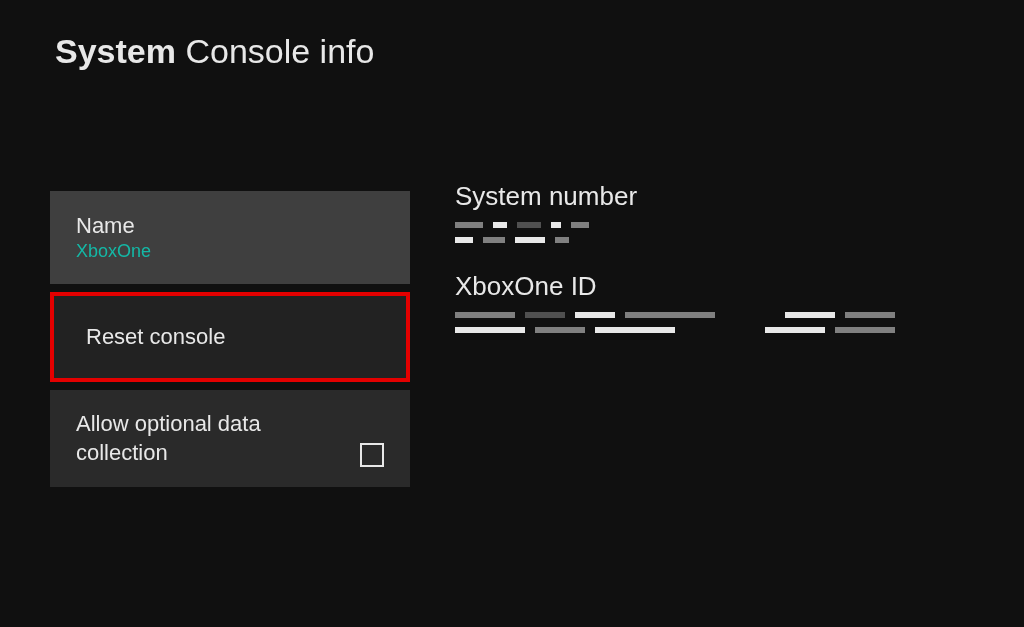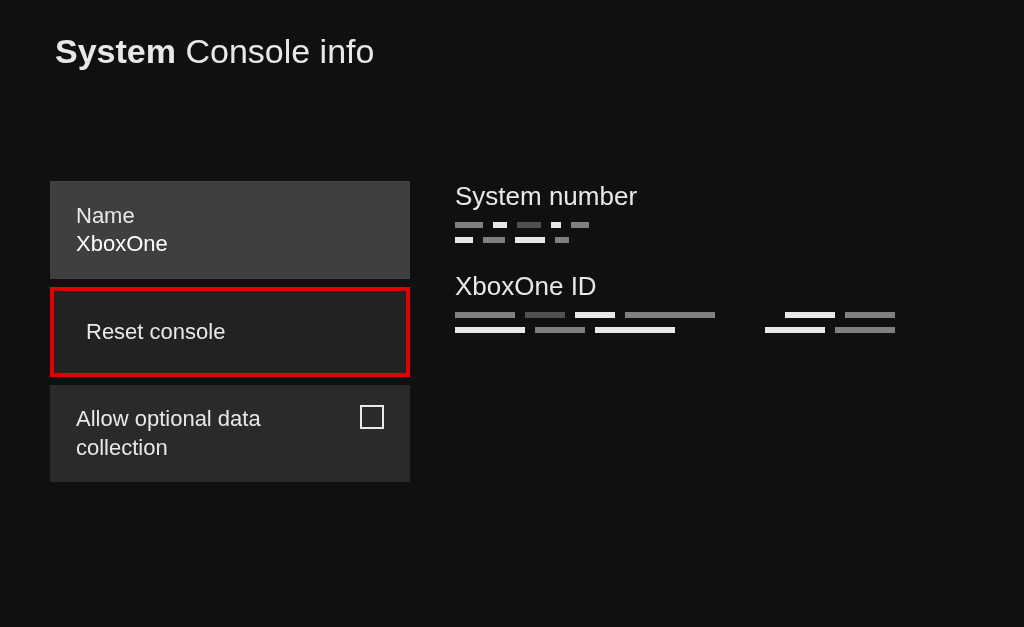--- a/index.html
+++ b/index.html
@@ -44,47 +44,48 @@
     .setting-button {
       background-color: #2a2a2a;
       padding: 18px 22px;
       margin-bottom: 8px;
       cursor: pointer;
       border: 4px solid transparent;
     }
     
     .setting-button.selected {
       background-color: #3f3f3f;
+      margin-top: 10px;
     }
     
     .setting-button.highlighted {
       border: 4px solid #e40000;
       background-color: #222222;
       padding: 28px 32px;
     }
     
     .setting-label {
       font-size: 22px;
       font-weight: 300;
       color: #e8e8e8;
     }
     
     .setting-value {
-      font-size: 22px;
-      font-weight: 300;
-      color: #ffffff;
+      font-size: 18px;
+      font-weight: 300;
+      color: #14b8a6;
       margin-top: 2px;
     }
     
     .checkbox-button {
       background-color: #2a2a2a;
       padding: 16px 22px;
       display: flex;
       justify-content: space-between;
-      align-items: flex-start;
+      align-items: flex-end;
       cursor: pointer;
       border: 4px solid transparent;
     }
     
     .checkbox-label {
       font-size: 22px;
       font-weight: 300;
       color: #e8e8e8;
       line-height: 1.3;
       flex: 1;

